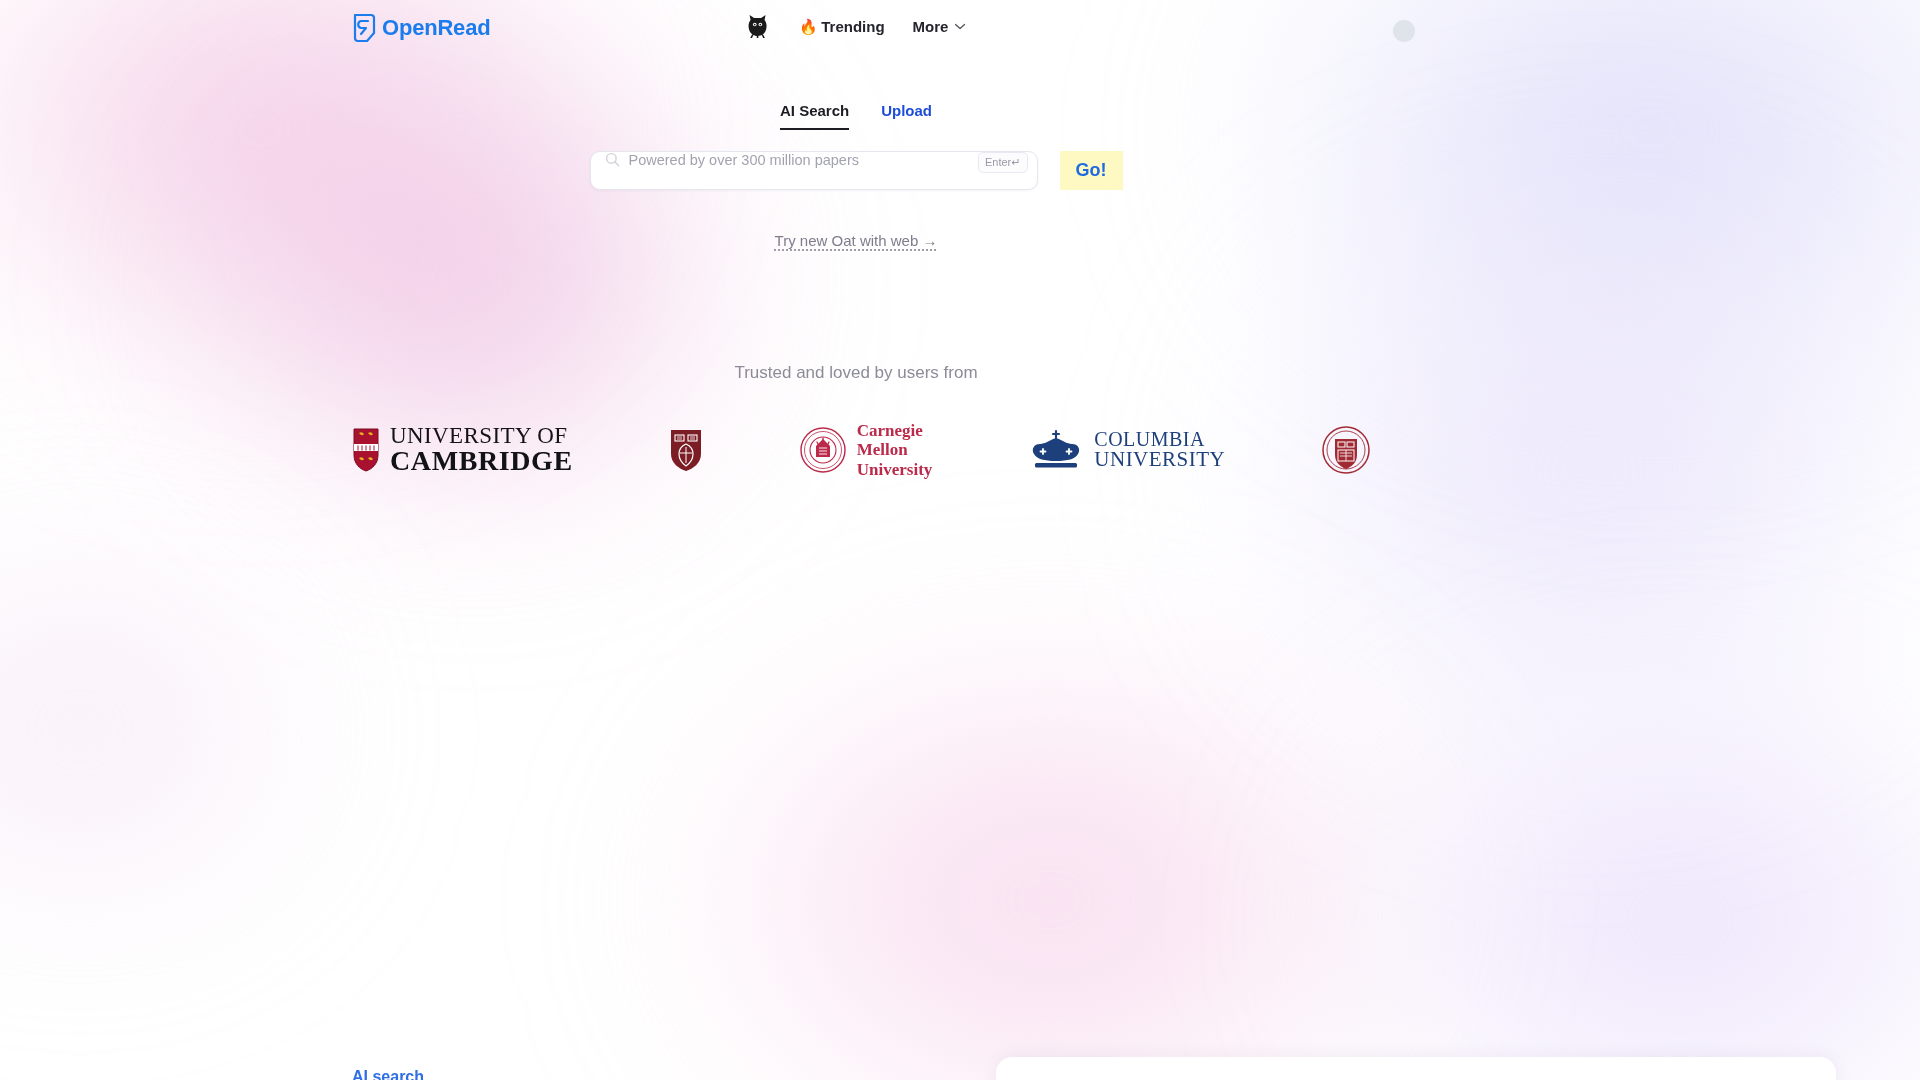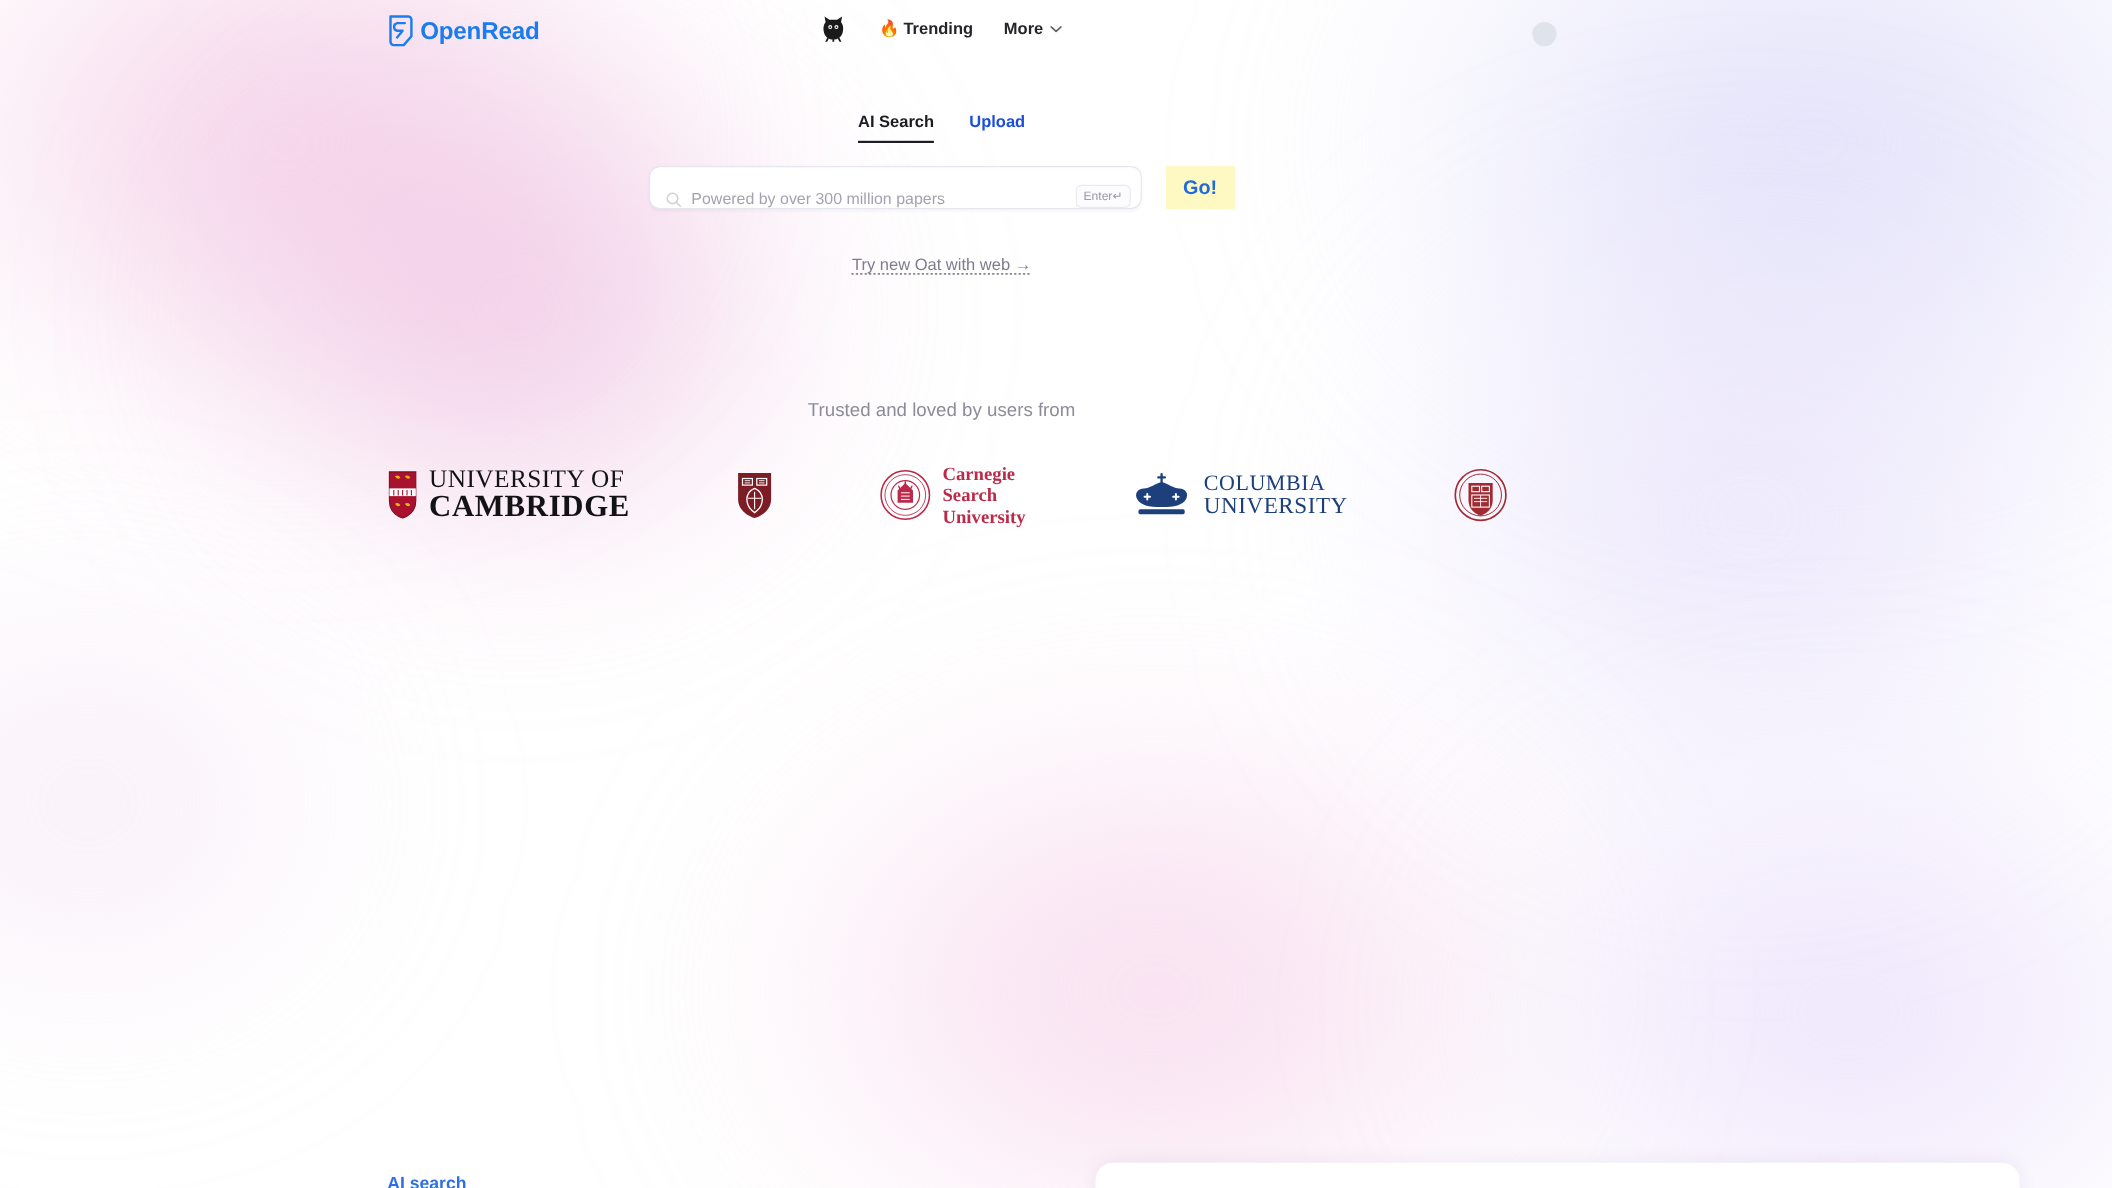--- a/index.html
+++ b/index.html
@@ -53,21 +53,21 @@
 
   
   .tabs { display:flex; justify-content:center; gap:32px; margin-top:36px; }
   .tab { font-size:15px; font-weight:700; color:#1d4ed8; padding-bottom:9px; cursor:pointer;
          border-bottom:2px solid transparent; }
   .tab.active { color:#1c1c22; border-bottom-color:#1c1c22; }
 
   
   .search-row { display:flex; justify-content:center; align-items:center; gap:22px; margin-top:21px; }
   .search-box { width:448px; height:39px; background:#fff; border:1px solid #e6e6ee;
-                border-radius:10px; display:flex; align-items:flex-end; padding:0 9px 0 14px;
+                border-radius:10px; display:flex; align-items:flex-start; padding:0 9px 0 14px;
                 box-shadow:0 1px 3px rgba(40,30,80,.05); }
   .search-icon { width:15px; height:15px; flex:none; opacity:.45; }
   .search-input { flex:1; border:0; outline:0; background:transparent; font-size:14.5px;
                   color:#2a2a33; font-family:inherit; padding-left:9px; }
   .search-input::placeholder { color:#a3a3b0; }
   .enter-badge { font-size:11px; color:#9a9aa8; border:1px solid #e9e9f1; border-radius:5px;
                  padding:3px 6px; background:#fcfcfe; white-space:nowrap; }
   .go-btn { background:#fef9c3; color:#1f6ae0; font-size:18px; font-weight:700;
             border:0; border-radius:0; padding:9px 16px; cursor:pointer; font-family:inherit; }
 
@@ -213,21 +213,21 @@
           <svg class="crest" width="48" height="48" viewBox="0 0 48 48">
             <circle cx="24" cy="24" r="22" fill="none" stroke="#bb2a4a" stroke-width="1.4"></circle>
             <circle cx="24" cy="24" r="18.5" fill="none" stroke="#bb2a4a" stroke-width=".8"></circle>
             <circle cx="24" cy="24" r="13" fill="none" stroke="#bb2a4a" stroke-width="1.1"></circle>
             <path d="M24 13 L31 20 V31 H17 V20 Z" fill="#bb2a4a"></path>
             <path d="M18 16 l2 4 M24 12 v5 M30 16 l-2 4" stroke="#bb2a4a" stroke-width="1.3" stroke-linecap="round"></path>
             <path d="M20 22 h8 M20 25 h8 M20 28 h8" stroke="#fff" stroke-width=".9"></path>
           </svg>
           <span class="logo-text">
             <span class="cmu-t">Carnegie</span>
-            <span class="cmu-t">Search</span>
+            <span class="cmu-t">Mellon</span>
             <span class="cmu-t">University</span>
           </span>
         </div>
 
         <div class="logo">
           <svg class="crest" width="56" height="44" viewBox="0 0 56 44">
             <path d="M28 3 v7 M25 6 h6" stroke="#1d3f7c" stroke-width="2.1" stroke-linecap="round"></path>
             <path d="M28 10 C22 12 17 16 12 16 C6 16 3 21 6 26 C9 31 16 33 28 33
                      C40 33 47 31 50 26 C53 21 50 16 44 16 C39 16 34 12 28 10 Z" fill="#1d3f7c"></path>
             <path d="M15 21 v5 M12.5 23.5 h5 M41 21 v5 M38.5 23.5 h5" stroke="#fff" stroke-width="1.8" stroke-linecap="round"></path>

